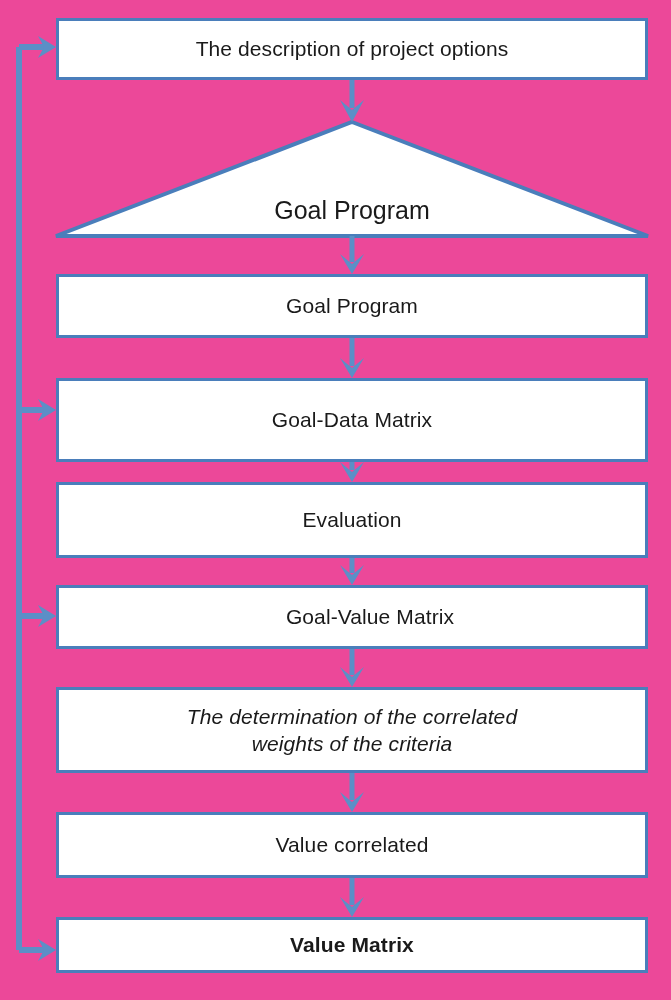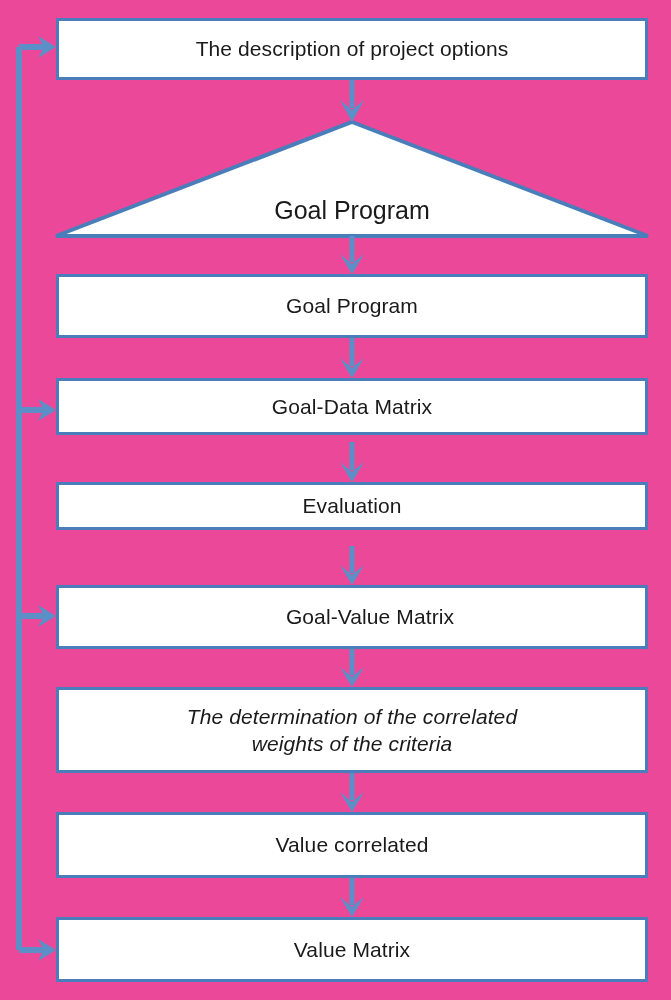--- a/index.html
+++ b/index.html
@@ -129,38 +129,38 @@
   <div class="node" style="left:56px; top:18px; width:592px; height:62px;">
     <span class="node-label">The description of project options</span>
   </div>
 
   <div class="tri-label" style="left:56px; top:196px; width:592px;">Goal Program</div>
 
   <div class="node" style="left:56px; top:274px; width:592px; height:64px;">
     <span class="node-label">Goal Program</span>
   </div>
 
-  <div class="node" style="left:56px; top:378px; width:592px; height:57px;">
+  <div class="node" style="left:56px; top:378px; width:592px; height:84px;">
     <span class="node-label">Goal-Data Matrix</span>
   </div>
 
-  <div class="node" style="left:56px; top:482px; width:592px; height:48px;">
+  <div class="node" style="left:56px; top:482px; width:592px; height:76px;">
     <span class="node-label">Evaluation</span>
   </div>
 
   <div class="node" style="left:56px; top:585px; width:592px; height:64px;padding-left:36px;">
     <span class="node-label">Goal-Value Matrix</span>
   </div>
 
   <div class="node" style="left:56px; top:687px; width:592px; height:86px;font-style:italic;">
     <span class="node-label">The determination of the correlated
 weights of the criteria</span>
   </div>
 
   <div class="node" style="left:56px; top:812px; width:592px; height:66px;">
     <span class="node-label">Value correlated</span>
   </div>
 
-  <div class="node" style="left:56px; top:917px; width:592px; height:65px;">
+  <div class="node" style="left:56px; top:917px; width:592px; height:56px;font-weight:bold;">
     <span class="node-label">Value Matrix</span>
   </div>
 
 </div>
 
 </body></html>

